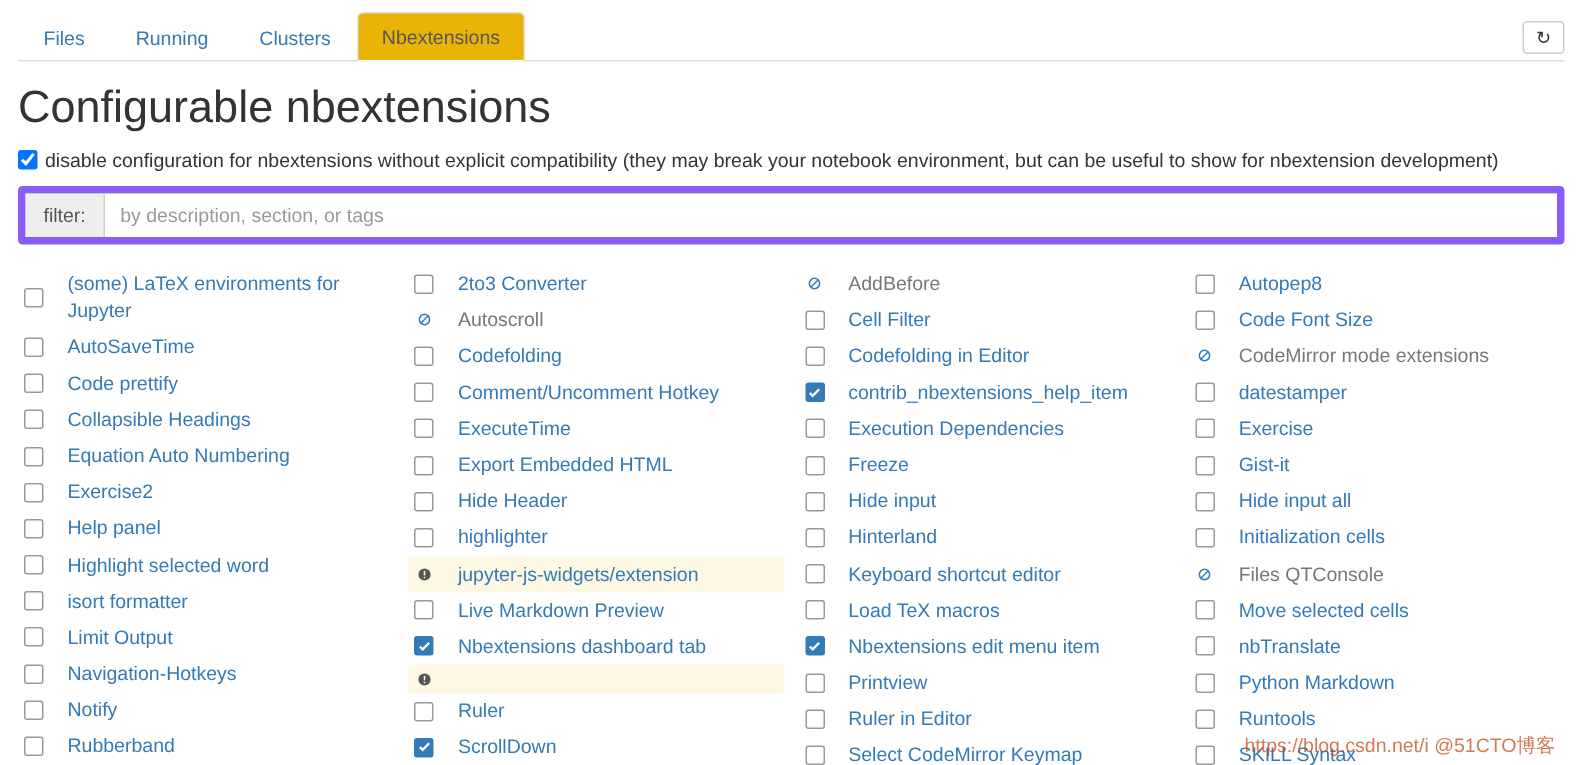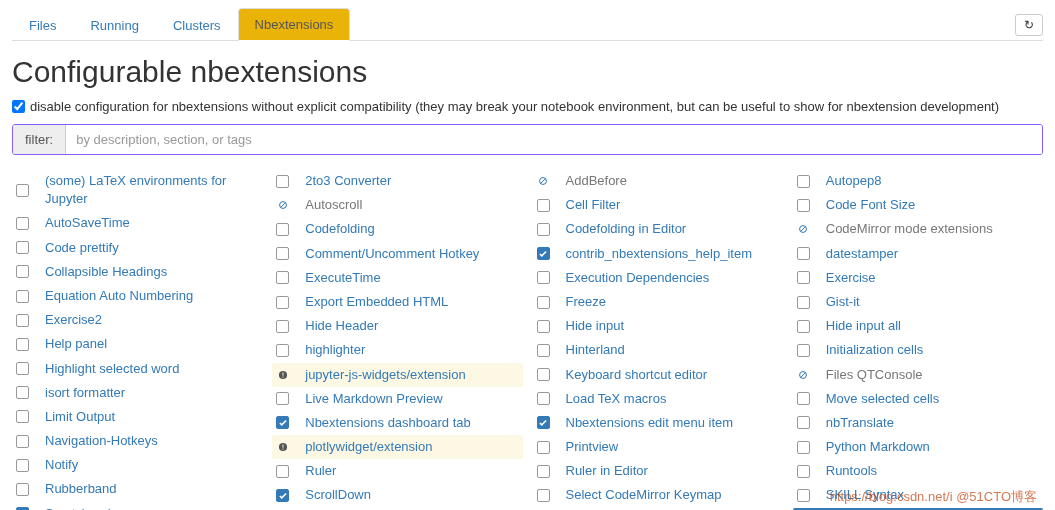--- a/index.html
+++ b/index.html
@@ -52,21 +52,21 @@
     .compat-row {
       display: flex;
       align-items: center;
       gap: 5px;
       font-size: 13px;
       margin-bottom: 10px;
     }
     .filter-bar {
       display: flex;
       align-items: stretch;
-      border: 1px solid #8b5cf6;
+      border: 5px solid #8b5cf6;
       border-radius: 3px;
       margin-bottom: 14px;
       overflow: hidden;
     }
     .filter-label {
       background: #eee;
       padding: 7px 12px;
       color: #555;
       border-right: 1px solid #ccc;
       font-size: 13px;
@@ -271,21 +271,20 @@
         <span class="label">Nbextensions dashboard tab</span>
       </div>
       <div class="ext-item warning">
         <span class="cb" style="border: none;">
           <svg viewBox="0 0 16 16">
             <circle cx="8" cy="8" r="6.5" fill="#555"></circle>
             <rect x="7.2" y="4" width="1.6" height="5" fill="#fdf8e4"></rect>
             <rect x="7.2" y="10.5" width="1.6" height="1.6" fill="#fdf8e4"></rect>
           </svg>
         </span>
-        <span class="label">plotlywidget/extension</span>
       </div>
       <div class="ext-item">
         <span class="cb"></span>
         <span class="label">Ruler</span>
       </div>
       <div class="ext-item checked">
         <span class="cb">
           <svg viewBox="0 0 16 16">
             <path d="M3 8l3 3 7-7" fill="none" stroke="currentColor" stroke-width="2.5"></path>
           </svg>

